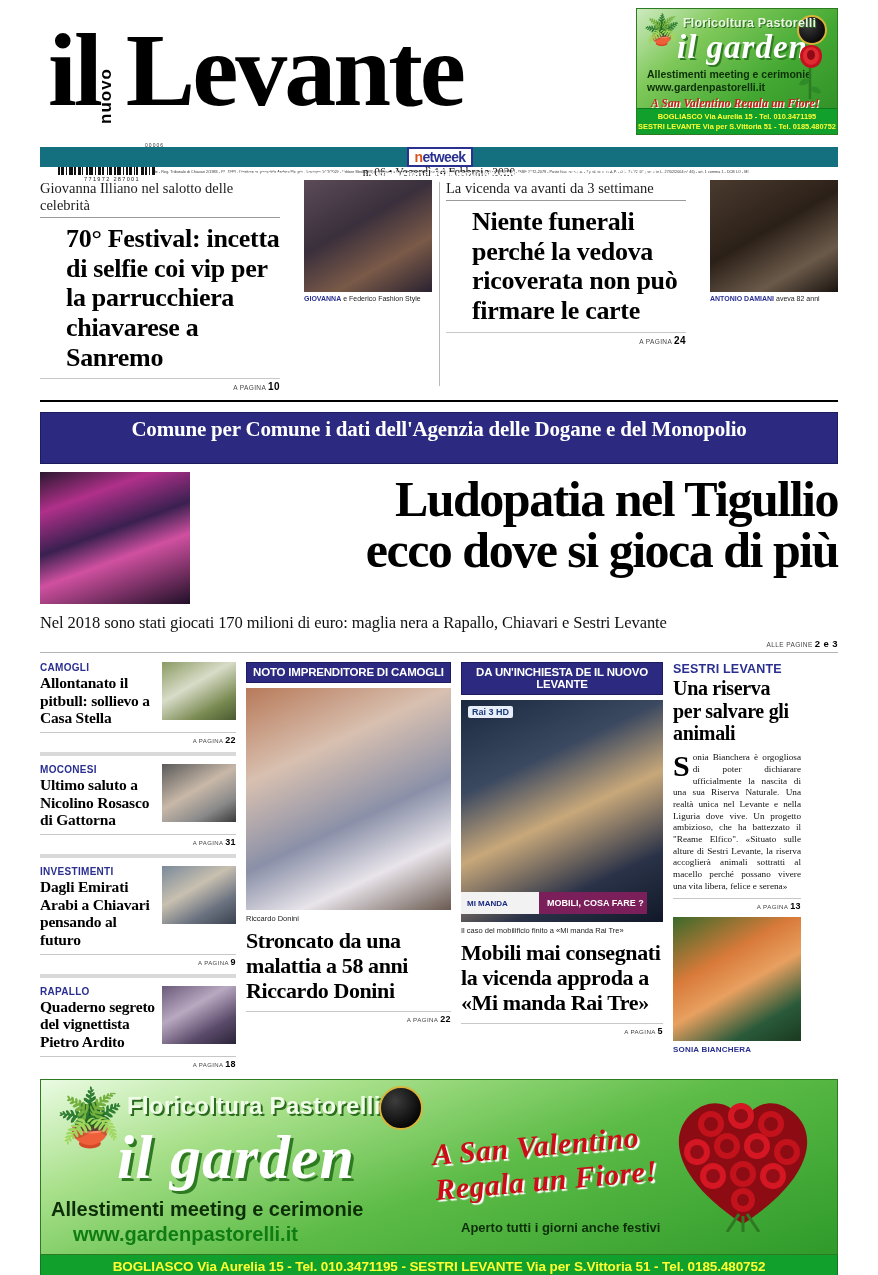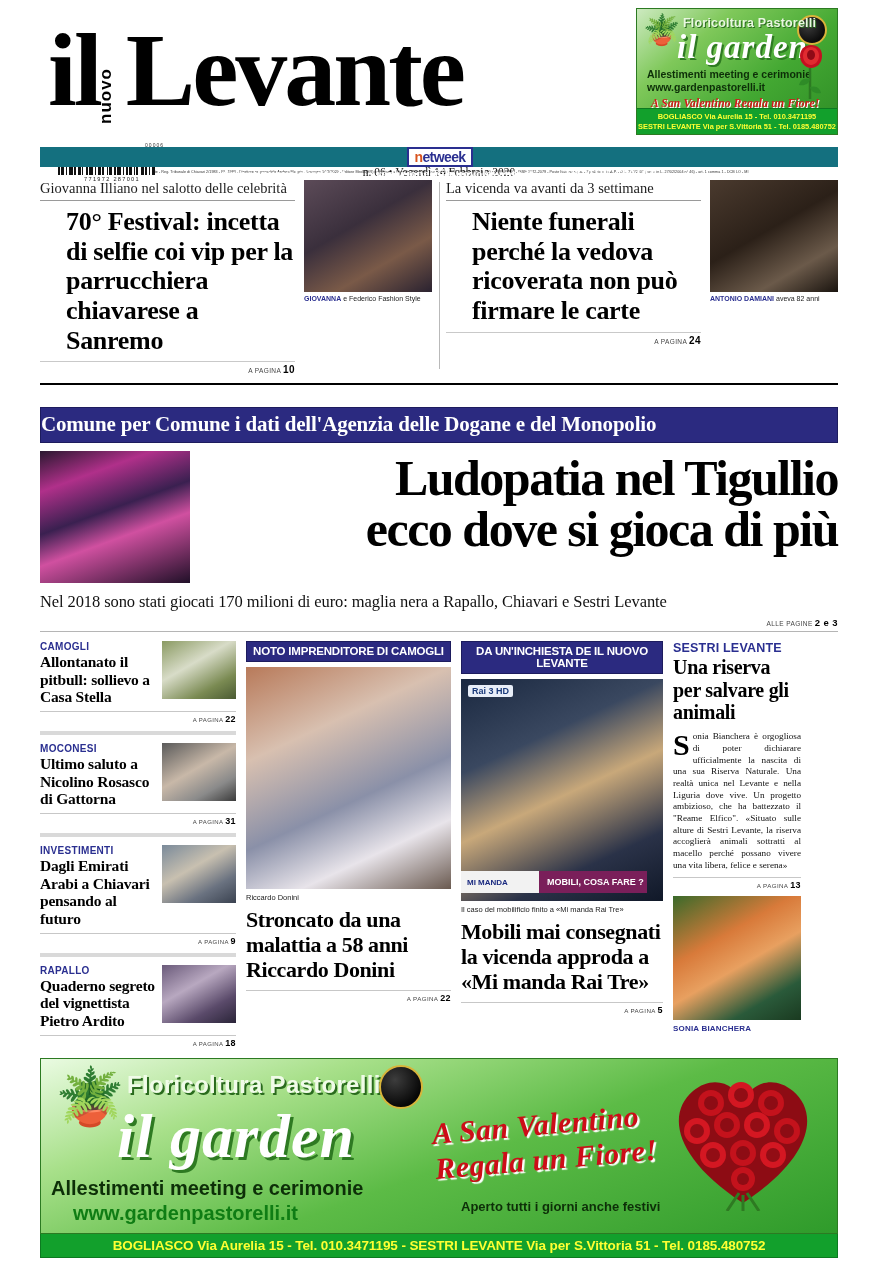--- a/index.html
+++ b/index.html
@@ -126,21 +126,21 @@
     color: #333; text-align: center; letter-spacing: .05px; padding: 3px 0 0 0;
     white-space: nowrap; overflow: hidden;
   }
 
   
   .top-stories { display: flex; gap: 14px; margin-top: 6px; position: relative; }
   .top-stories:after {
     content: ""; position: absolute; left: 50%; top: 2px; bottom: 6px;
     width: 1px; background: #b9b9b9;
   }
-  .ts-col { width: 50%; display: flex; gap: 9px; }
+  .ts-col { width: 50%; display: flex; gap: 24px; }
   .ts-text { flex: 1; }
   .ts-kicker {
     font-family: "Liberation Serif", serif; font-size: 14.5px; color: #1c1c1c;
     padding-bottom: 3px; border-bottom: 1px solid #9a9a9a;
   }
   .ts-head {
     font-family: "Liberation Serif", serif; font-weight: bold;
     font-size: 26px; line-height: 1.14; color: #000; margin-top: 6px;
     letter-spacing: -.3px;
     margin-left: 26px;
@@ -156,23 +156,23 @@
   .ts-cap {
     font-family: "Liberation Sans", sans-serif; font-size: 7px; color: #222;
     margin-top: 3px; line-height: 1.2;
   }
   .ts-cap b { color: #2a2f90; font-weight: bold; }
 
   .hr-strong { height: 2px; background: #000; margin: 8px 0 0 0; }
 
   
   .banner {
-    background: #2b2a80; color: #fff; 
+    background: #2b2a80; color: #fff; text-align: center;
     font-family: "Liberation Serif", serif; font-weight: bold;
-    font-size: 21px; padding: 4px 0 5px 0; margin-top: 22px;
+    font-size: 21px; padding: 4px 0 21px 0; margin-top: 10px;
     border: 1px solid #1d1c5e; letter-spacing: -.2px;
   }
   .main-story { display: flex; gap: 28px; margin-top: 8px; }
   .main-photo { width: 150px; height: 132px; flex: 0 0 150px; }
   .main-head {
     flex: 1; font-family: "Liberation Serif", serif; font-weight: bold;
     font-size: 50px; line-height: 1.02; text-align: right; color: #000;
     letter-spacing: -1.5px; padding-top: 2px;
   }
   .main-sub {

